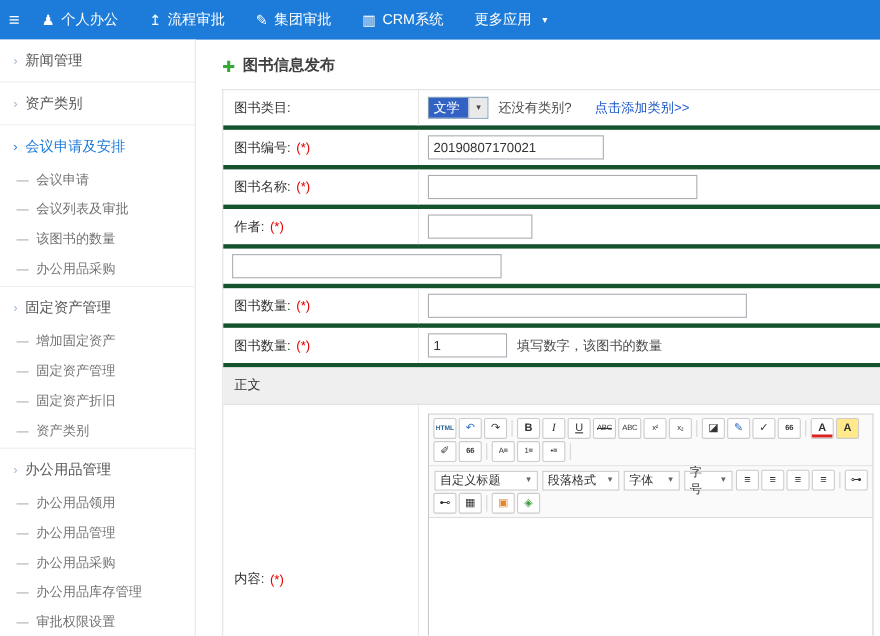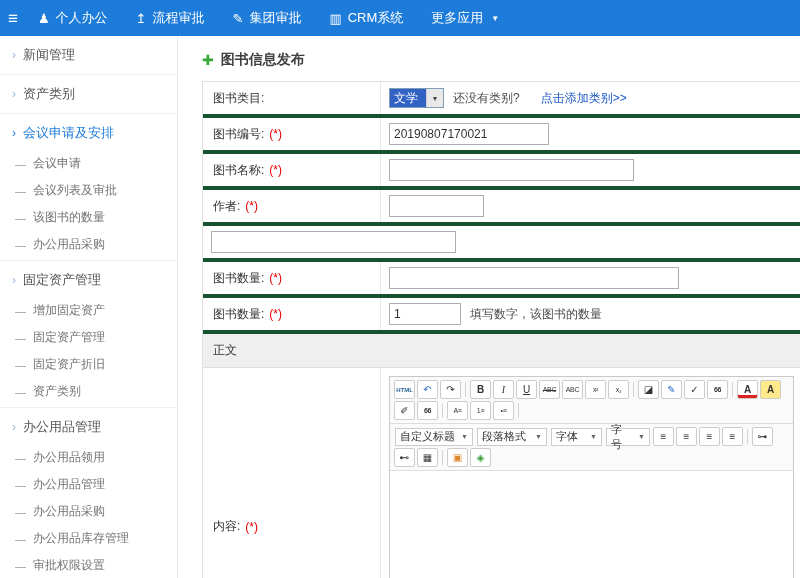--- a/index.html
+++ b/index.html
@@ -294,21 +294,21 @@
                 <span class="tb-btn g-yellow-bg">A</span>
                 <span class="tb-btn ">✐</span>
                 <span class="tb-btn g-sm g-b">66</span>
                 <span class="tb-sep"></span>
                 <span class="tb-btn g-sm">A≡</span>
                 <span class="tb-btn g-sm">1≡</span>
                 <span class="tb-btn g-sm">•≡</span>
                 <span class="tb-sep"></span>
               </div>
             <div class="toolbar">
-                <span class="tb-select" style="width: 78px; text-align: right;">
+                <span class="tb-select" style="width: 94px; text-align: right;">
                   <span>自定义标题</span>
                   <span class="tb-caret">▼</span>
                 </span>
                 <span class="tb-select" style="width: 70px;">
                   <span>段落格式</span>
                   <span class="tb-caret">▼</span>
                 </span>
                 <span class="tb-select" style="width: 51px;">
                   <span>字体</span>
                   <span class="tb-caret">▼</span>

